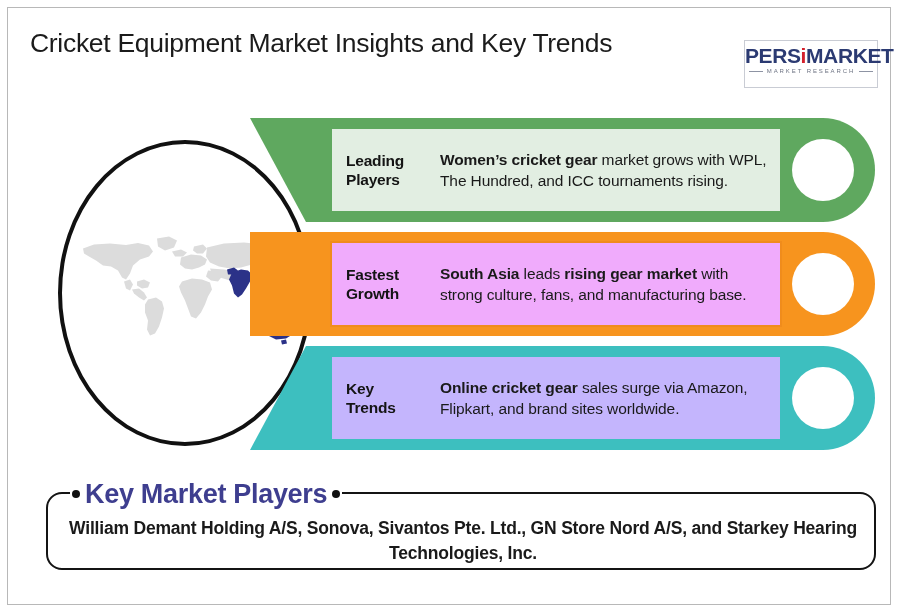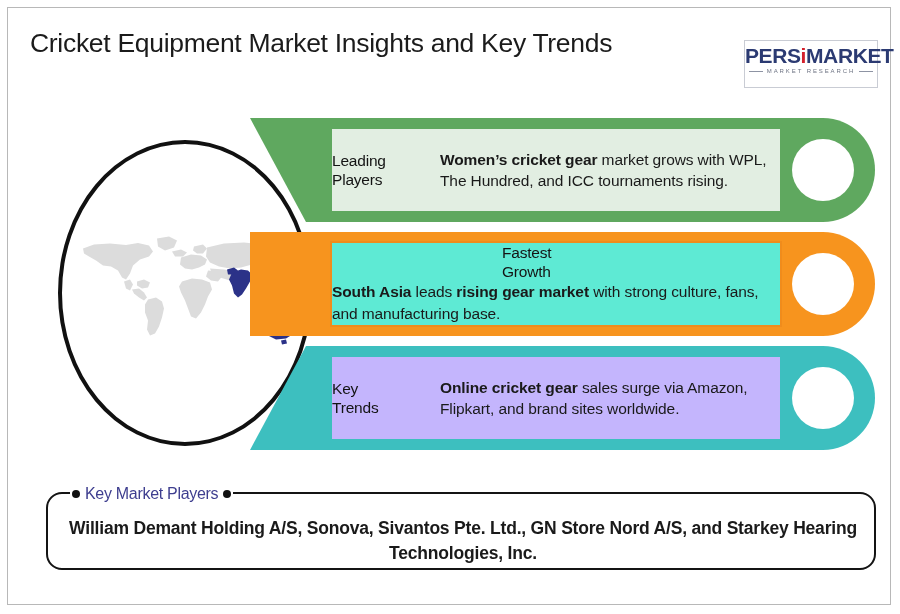--- a/index.html
+++ b/index.html
@@ -151,23 +151,24 @@
     width: 452px;
     height: 86px;
     box-sizing: border-box;
     border-width: 2.5px;
     border-style: solid;
     display: flex;
     align-items: center;
   }
   .cat-label {
     width: 108px;
+    padding-left: 14px;
     box-sizing: border-box;
     font-size: 15.5px;
-    font-weight: 400;
+    font-weight: 700;
     line-height: 19px;
     color: #141414;
     letter-spacing: -0.2px;
   }
   .cat-desc {
     flex: 1;
     padding-right: 8px;
     font-size: 15.5px;
     line-height: 21.5px;
     color: #1a1a1a;
@@ -198,22 +199,22 @@
     height: 30px;
   }
   .players-dot {
     width: 8px;
     height: 8px;
     border-radius: 50%;
     background: #111111;
     flex: none;
   }
   .players-title {
-    font-size: 16px;
-    font-weight: 400;
+    font-size: 27px;
+    font-weight: 700;
     color: #3e3e8f;
     letter-spacing: -0.3px;
     white-space: nowrap;
   }
   .players-text {
     position: absolute;
     left: 18px;
     top: 22px;
     width: 794px;
     text-align: center;
@@ -326,21 +327,21 @@
         </div>
         <div class="cat-desc"><b>Women’s cricket gear</b><span> market grows with WPL, The Hundred, and ICC tournaments rising.</span></div>
       </div>
     </div>
 
     <div class="ribbon ribbon-2">
       <svg class="ribbon-shape" viewBox="0 0 625 104" preserveAspectRatio="none">
         <path d="M0 0 L573 0 A52 52 0 0 1 573 104 L0 104 Z" fill="#f7941e"></path>
         <circle cx="573" cy="52" r="31" fill="#ffffff"></circle>
       </svg>
-      <div class="ribbon-inner" style="background:#5eead4;border-color:#f08c1c;flex-direction:column;">
+      <div class="ribbon-inner" style="background:#f0abfc;border-color:#f08c1c;">
         <div class="cat-label">
           <div>Fastest</div>
           <div>Growth</div>
         </div>
         <div class="cat-desc"><b>South Asia</b><span> leads </span><b>rising gear market</b><span> with strong culture, fans, and manufacturing base.</span></div>
       </div>
     </div>
 
     <div class="ribbon ribbon-3">
       <svg class="ribbon-shape" viewBox="0 0 625 104" preserveAspectRatio="none">

